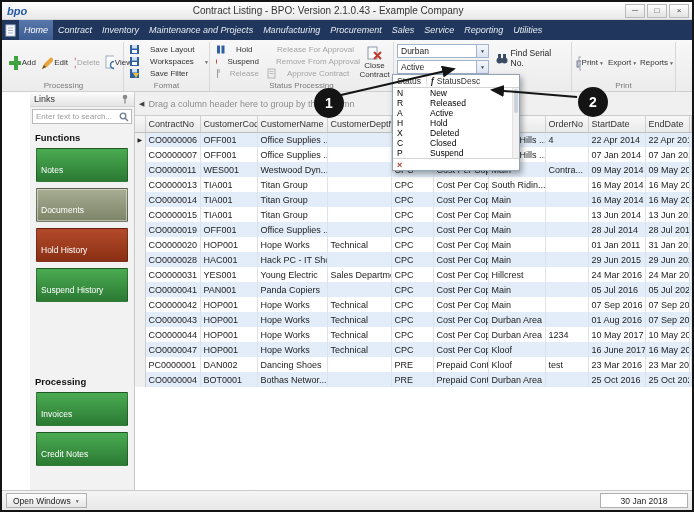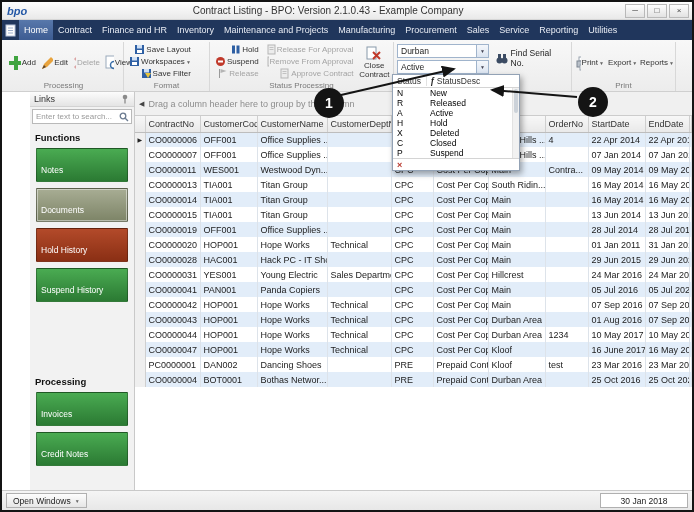--- a/index.html
+++ b/index.html
@@ -13,32 +13,32 @@
   .titlebar { height:18px; background:linear-gradient(#fefefe,#e9e9e9); border-bottom:1px solid #d6d6d6;
               display:flex; align-items:center; padding:0 3px; flex:0 0 auto; }
   .logo { font-weight:bold; font-style:italic; font-size:11px; color:#2458a6; margin:0 6px 0 2px; }
   .title { flex:1; text-align:center; font-size:10px; color:#333; white-space:nowrap; overflow:hidden; }
   .winbtn { width:20px; height:14px; border:1px solid #b9b9b9; background:linear-gradient(#ffffff,#e2e2e2);
             font-size:8px; line-height:12px; text-align:center; color:#444; margin-left:2px; }
 
   
   .tabbar { height:20px; background:#20365c; display:flex; align-items:stretch; padding-left:3px; flex:0 0 auto; }
   .appicon { align-self:center; margin-right:3px; }
-  .tab { color:#e8ecf4; font-size:9px; line-height:20px; padding:0 5px; white-space:nowrap; }
+  .tab { color:#e8ecf4; font-size:9px; line-height:20px; padding:0 5px; white-space:nowrap;font-style:italic; }
   .tab.active { background:linear-gradient(#5878ab,#3d5c92); color:#fff; }
 
   
   .ribbon { height:52px; background:linear-gradient(#f8f8f8,#ececec); border-bottom:1px solid #cfcfcf;
             display:flex; padding:2px 0 0 2px; flex:0 0 auto; }
   .rgroup { position:relative; border-right:1px solid #d8d8d8; padding:2px 3px 12px 3px; display:flex; gap:3px; }
   .rgroup-label { position:absolute; bottom:0; left:0; right:0; text-align:center; font-size:8px; color:#7a7a7a; line-height:11px; white-space:nowrap; }
   .bigbtn { width:29px; display:flex; flex-direction:row; align-items:center; gap:1px; font-size:8px;
             color:#333; padding-top:2px; text-align:left; white-space:nowrap; }
   .smallcol { display:flex; flex-direction:column; gap:1px; }
-  .smallbtn { display:flex; align-items:center; gap:1px; font-size:8px; color:#333; height:12px; padding:0 2px; white-space:nowrap;justify-content:flex-end; }
+  .smallbtn { display:flex; align-items:center; gap:10px; font-size:8px; color:#333; height:12px; padding:0 2px; white-space:nowrap; }
   .disabled { color:#a4a4a4; }
   .ddglyph { font-size:5px; color:#666; }
   .closebtn { width:40px; display:flex; flex-direction:column; align-items:center; font-size:8px; color:#333; text-align:center; padding-top:2px; }
 
   .combo { width:92px; height:14px; background:#fff; border:1px solid #a0b4cc; display:flex; align-items:center; font-size:8.5px; color:#222; }
   .combo .val { flex:1; padding-left:3px; overflow:hidden; white-space:nowrap; }
   .combo .arrow { width:12px; height:100%; background:linear-gradient(#f4f7fb,#dce5f1); border-left:1px solid #a0b4cc;
                   font-size:5px; display:flex; align-items:center; justify-content:center; color:#445; }
   .currentwrap { display:flex; gap:4px; }
   .combocol { display:flex; flex-direction:column; gap:2px; }
@@ -116,21 +116,20 @@
 
   <div class="tabbar">
     <svg class="appicon" width="11" height="13">
       <rect x="1" y="1" width="9" height="11" fill="#fdfdfd" stroke="#b8c4da"></rect>
       <line x1="3" y1="4" x2="8" y2="4" stroke="#9fb0cc"></line>
         <line x1="3" y1="6.5" x2="8" y2="6.5" stroke="#9fb0cc"></line>
       <line x1="3" y1="9" x2="8" y2="9" stroke="#9fb0cc"></line>
     </svg>
     <span class="tab active">Home</span>
     <span class="tab">Contract</span>
-    <span class="tab">Finance and HR</span>
     <span class="tab">Inventory</span>
     <span class="tab">Maintenance and Projects</span>
     <span class="tab">Manufacturing</span>
     <span class="tab">Procurement</span>
     <span class="tab">Sales</span>
     <span class="tab">Service</span>
     <span class="tab">Reporting</span>
     <span class="tab">Utilities</span>
 
   </div>

